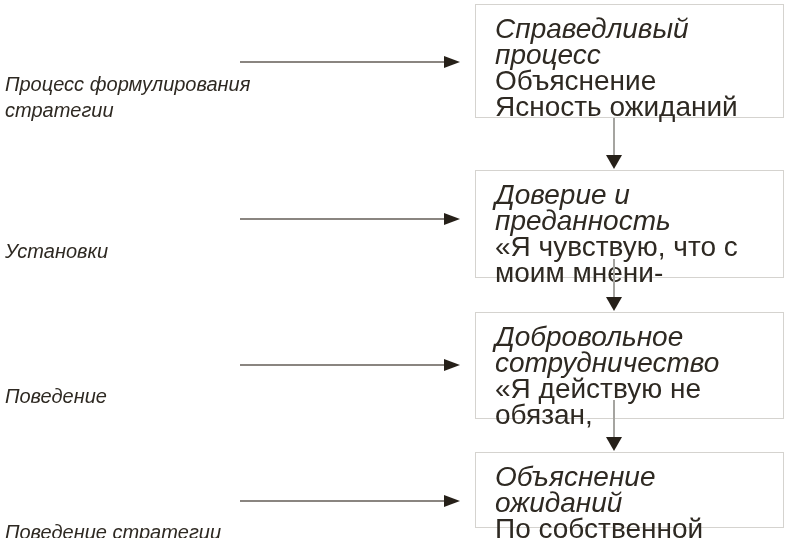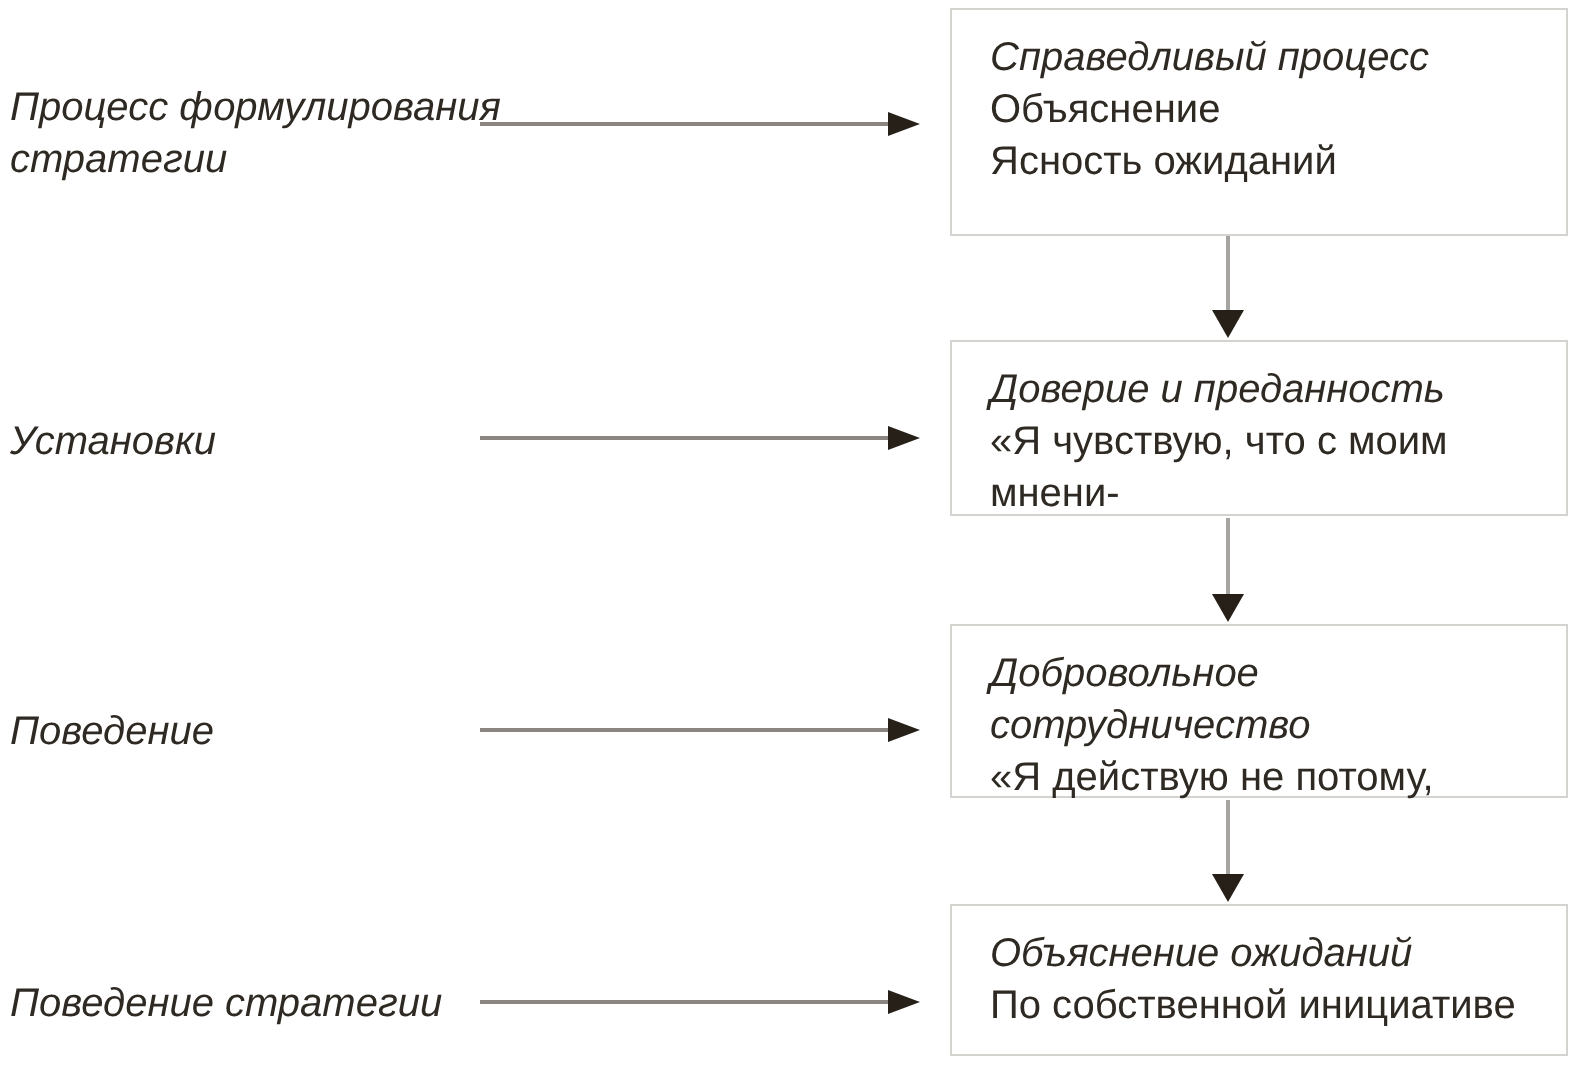--- a/index.html
+++ b/index.html
@@ -23,29 +23,30 @@
     overflow: hidden;
   }
   .left-label {
     position: absolute;
     left: 5px;
     font-size: 20px;
     line-height: 26px;
     font-style: italic;
     color: var(--text);
     white-space: nowrap;
+    margin-top: 30px;
   }
   .box {
     position: absolute;
     left: 475px;
     width: 309px;
     background: var(--box_bg);
     border: 1px solid var(--box_border);
     padding: 11px 12px 0 19px;
-    font-size: 20px;
+    font-size: 28px;
     line-height: 26px;
     color: var(--text);
   }
   .box-title { font-style: italic; }
   .box-line { font-style: normal; }
   .h-arrow { position: absolute; height: 12px; }
   .h-arrow .shaft {
     position: absolute;
     left: 0; right: 14px; top: 5px;
     height: 2px;
@@ -110,28 +111,28 @@
     <div class="shaft"></div>
     <div class="head"></div>
   </div>
 
   <div class="box" style="top:4px; height:114px">
     <div class="box-title">Справедливый процесс</div>
     <div class="box-line">Объяснение</div>
     <div class="box-line">Ясность ожиданий</div>
   </div>
 
-  <div class="box" style="top:170px; height:88px">
+  <div class="box" style="top:170px; height:108px">
     <div class="box-title">Доверие и преданность</div>
     <div class="box-line">«Я чувствую, что с моим мнени-</div>
   </div>
 
-  <div class="box" style="top:312px; height:87px">
+  <div class="box" style="top:312px; height:107px">
     <div class="box-title">Добровольное сотрудничество</div>
-    <div class="box-line">«Я действую не потому,</div>
+    <div class="box-line">«Я действую не обязан,</div>
   </div>
 
   <div class="box" style="top:452px; height:76px">
     <div class="box-title">Объяснение ожиданий</div>
     <div class="box-line">По собственной инициативе</div>
   </div>
 
   <div class="v-arrow" style="left:606px; top:118px; height:51px">
     <div class="shaft"></div>
     <div class="head"></div>

